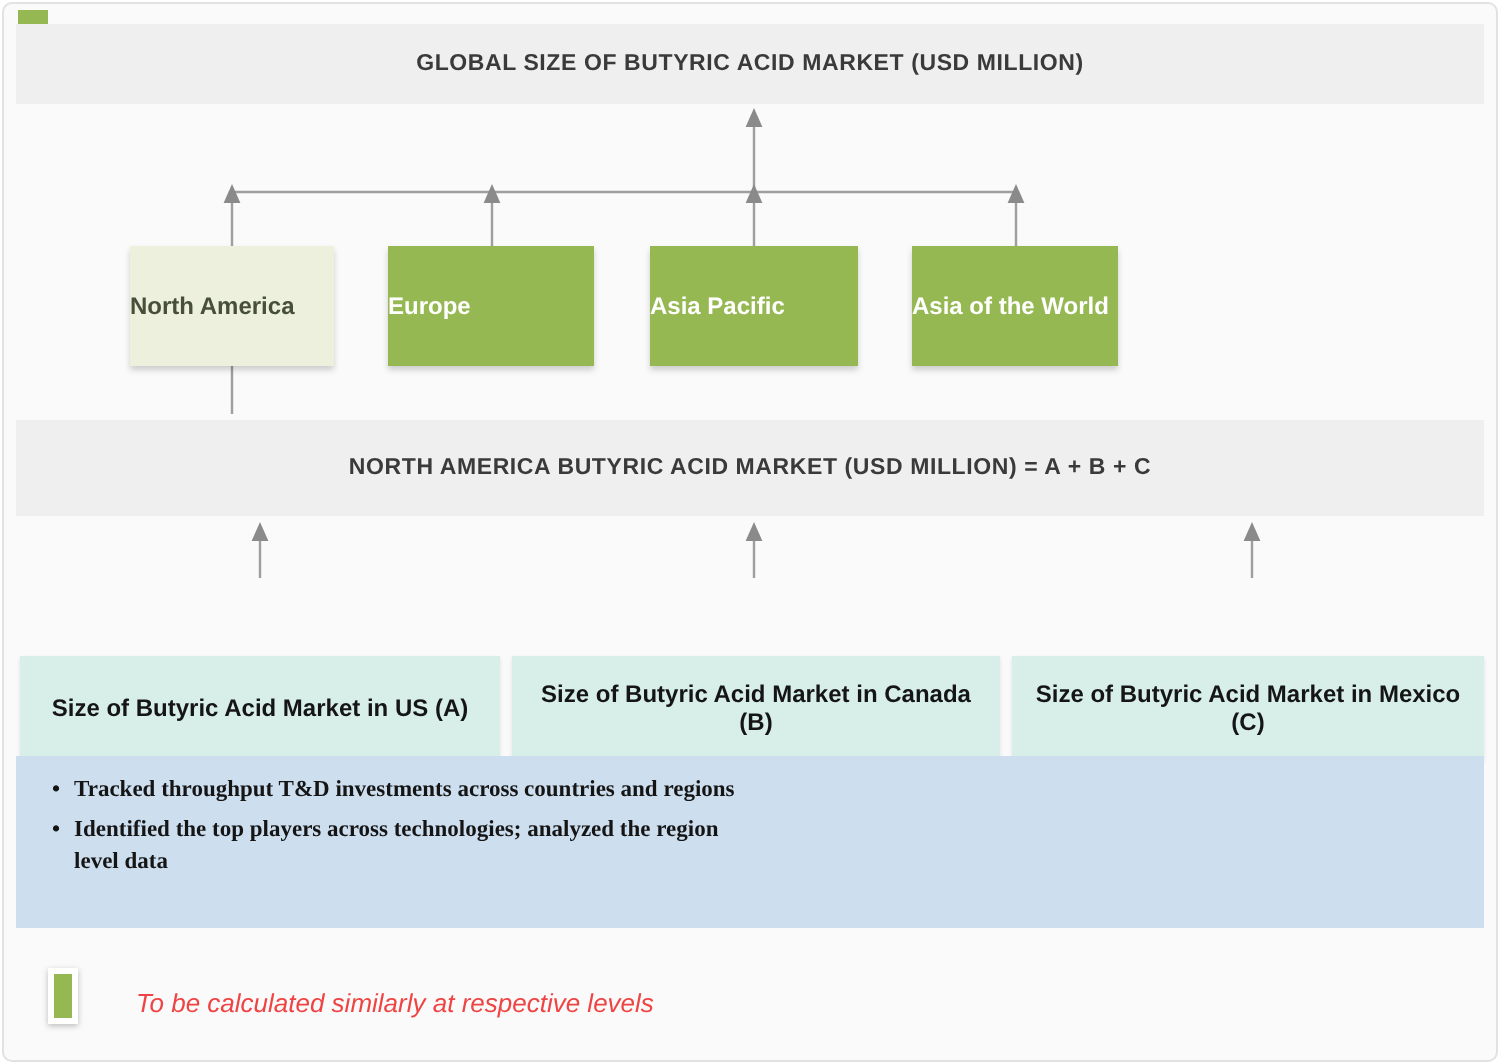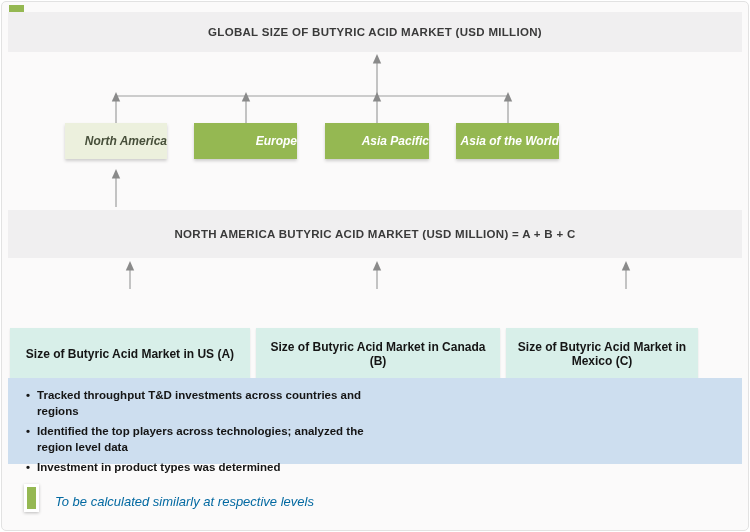--- a/index.html
+++ b/index.html
@@ -5,42 +5,42 @@
   html,body{margin:0;padding:0;background:#ffffff;}
   body{width:750px;height:532px;font-family:"Liberation Sans",sans-serif;position:relative;overflow:hidden;}
   .frame{position:absolute;left:1px;top:1px;width:746px;height:528px;border:1px solid #e2e2e2;border-radius:5px;background:#fbfafa;}
   .abs{position:absolute;box-sizing:border-box;}
 
   .gray-bar{left:8px;width:734px;background:#f0eff0;display:flex;align-items:center;justify-content:center;}
   .bar-label{font-weight:bold;font-size:11.5px;color:#3a3a3a;letter-spacing:.3px;text-align:right;}
 
   .corner-marker{left:9px;top:5px;width:15px;height:13px;background:#95b852;}
 
-  .region-box{top:123px;height:36px;display:flex;align-items:center;justify-content:flex-end;
-              box-shadow:0 2px 3px rgba(0,0,0,.18);font-style:italic;}
+  .region-box{top:123px;height:60px;display:flex;align-items:center;justify-content:flex-start;
+              box-shadow:0 2px 3px rgba(0,0,0,.18);}
   .region-green{background:#95b852;}
   .region-green .region-label{color:#ffffff;}
   .region-light{background:#ecf0dd;}
   .region-light .region-label{color:#474f3a;}
   .region-label{font-weight:bold;font-size:12px;text-align:center;}
 
   .teal-box{top:293px;height:52px;background:#d8efe9;display:flex;align-items:center;justify-content:center;
             box-shadow:0 1px 2px rgba(0,0,0,.10);margin-top:35px;}
   .teal-label{font-weight:bold;font-size:12px;color:#151515;text-align:center;padding:0 6px;}
 
   .blue-box{left:8px;top:378px;width:734px;height:86px;background:#cddeef;}
   .bullet-col{position:absolute;top:9px;}
   .bullet-col.left{left:18px;width:354px;}
   .bullet-col.right{left:376px;width:352px;}
-  .bullet-item{display:flex;margin-bottom:4px;font-weight:bold;font-size:11.5px;color:#151515;line-height:16px;}
+  .bullet-item{display:flex;margin-bottom:4px;font-weight:bold;font-size:11.5px;color:#151515;line-height:16px;font-family:Liberation Serif, serif;}
   .bullet-item::before{content:"\2022";margin-right:7px;flex:0 0 auto;}
 
   .legend-swatch{left:24px;top:484px;width:15px;height:28px;background:#95b852;border:3px solid #ffffff;
                  box-shadow:0 1px 3px rgba(0,0,0,.25);}
-  .legend-text{left:55px;top:494px;font-style:italic;font-size:13px;color:#0369a1;}
+  .legend-text{left:68px;top:494px;font-style:italic;font-size:13px;color:#ef4444;}
 
   svg.connectors{position:absolute;left:0;top:0;pointer-events:none;}
   svg.connectors line{stroke:#9e9e9e;stroke-width:1.2;}
   svg.connectors polygon{fill:#8a8a8a;}
 </style>
 </head>
 <body>
 
 <div class="frame"></div>
 
@@ -100,26 +100,25 @@
 <div class="abs gray-bar" style="top:210px;height:48px;">
   <span class="bar-label">NORTH AMERICA BUTYRIC ACID MARKET (USD MILLION) = A + B + C</span>
 </div>
 
 <div class="abs teal-box" style="left:10px;width:240px;">
   <span class="teal-label">Size of Butyric Acid Market in US (A)</span>
 </div>
 <div class="abs teal-box" style="left:256px;width:244px;align-items:center;">
   <span class="teal-label">Size of Butyric Acid Market in Canada (B)</span>
 </div>
-<div class="abs teal-box" style="left:506px;width:192px;">
+<div class="abs teal-box" style="left:506px;width:236px;">
   <span class="teal-label">Size of Butyric Acid Market in Mexico (C)</span>
 </div>
 
 <div class="abs blue-box">
   <div class="bullet-col left">
     <div class="bullet-item">Tracked throughput T&amp;D investments across countries and regions</div>
     <div class="bullet-item">Identified the top players across technologies; analyzed  the region level data</div>
-    <div class="bullet-item">Investment in product types was determined</div>
   </div>
 </div>
 
 <div class="abs legend-swatch"></div>
 <div class="abs legend-text">To be calculated similarly at respective levels</div>
 
 </body></html>

